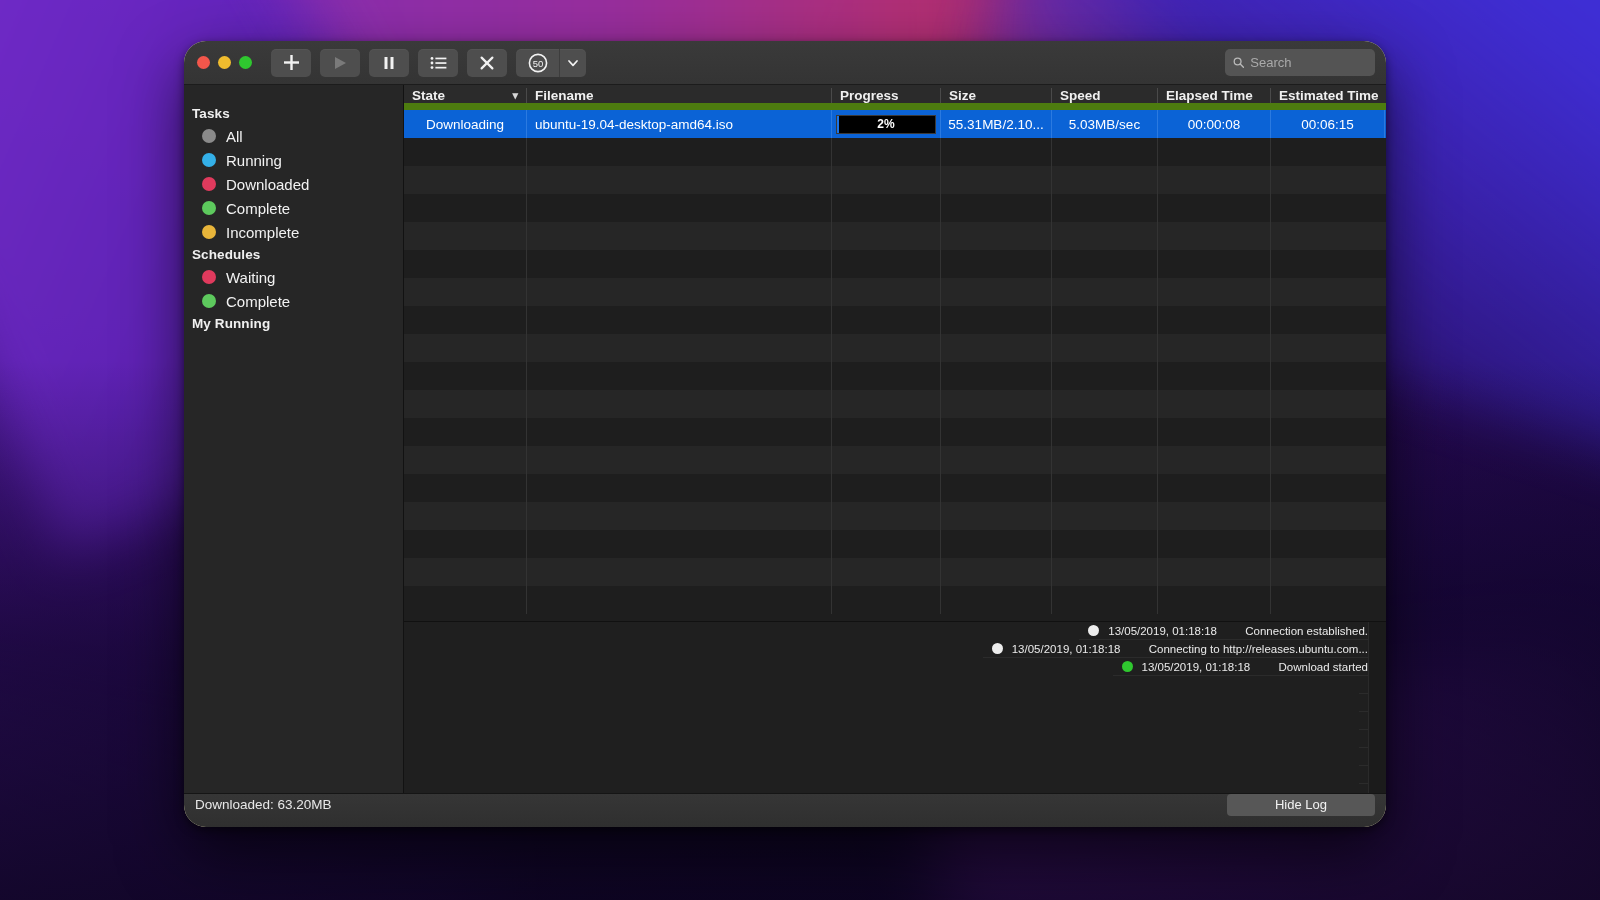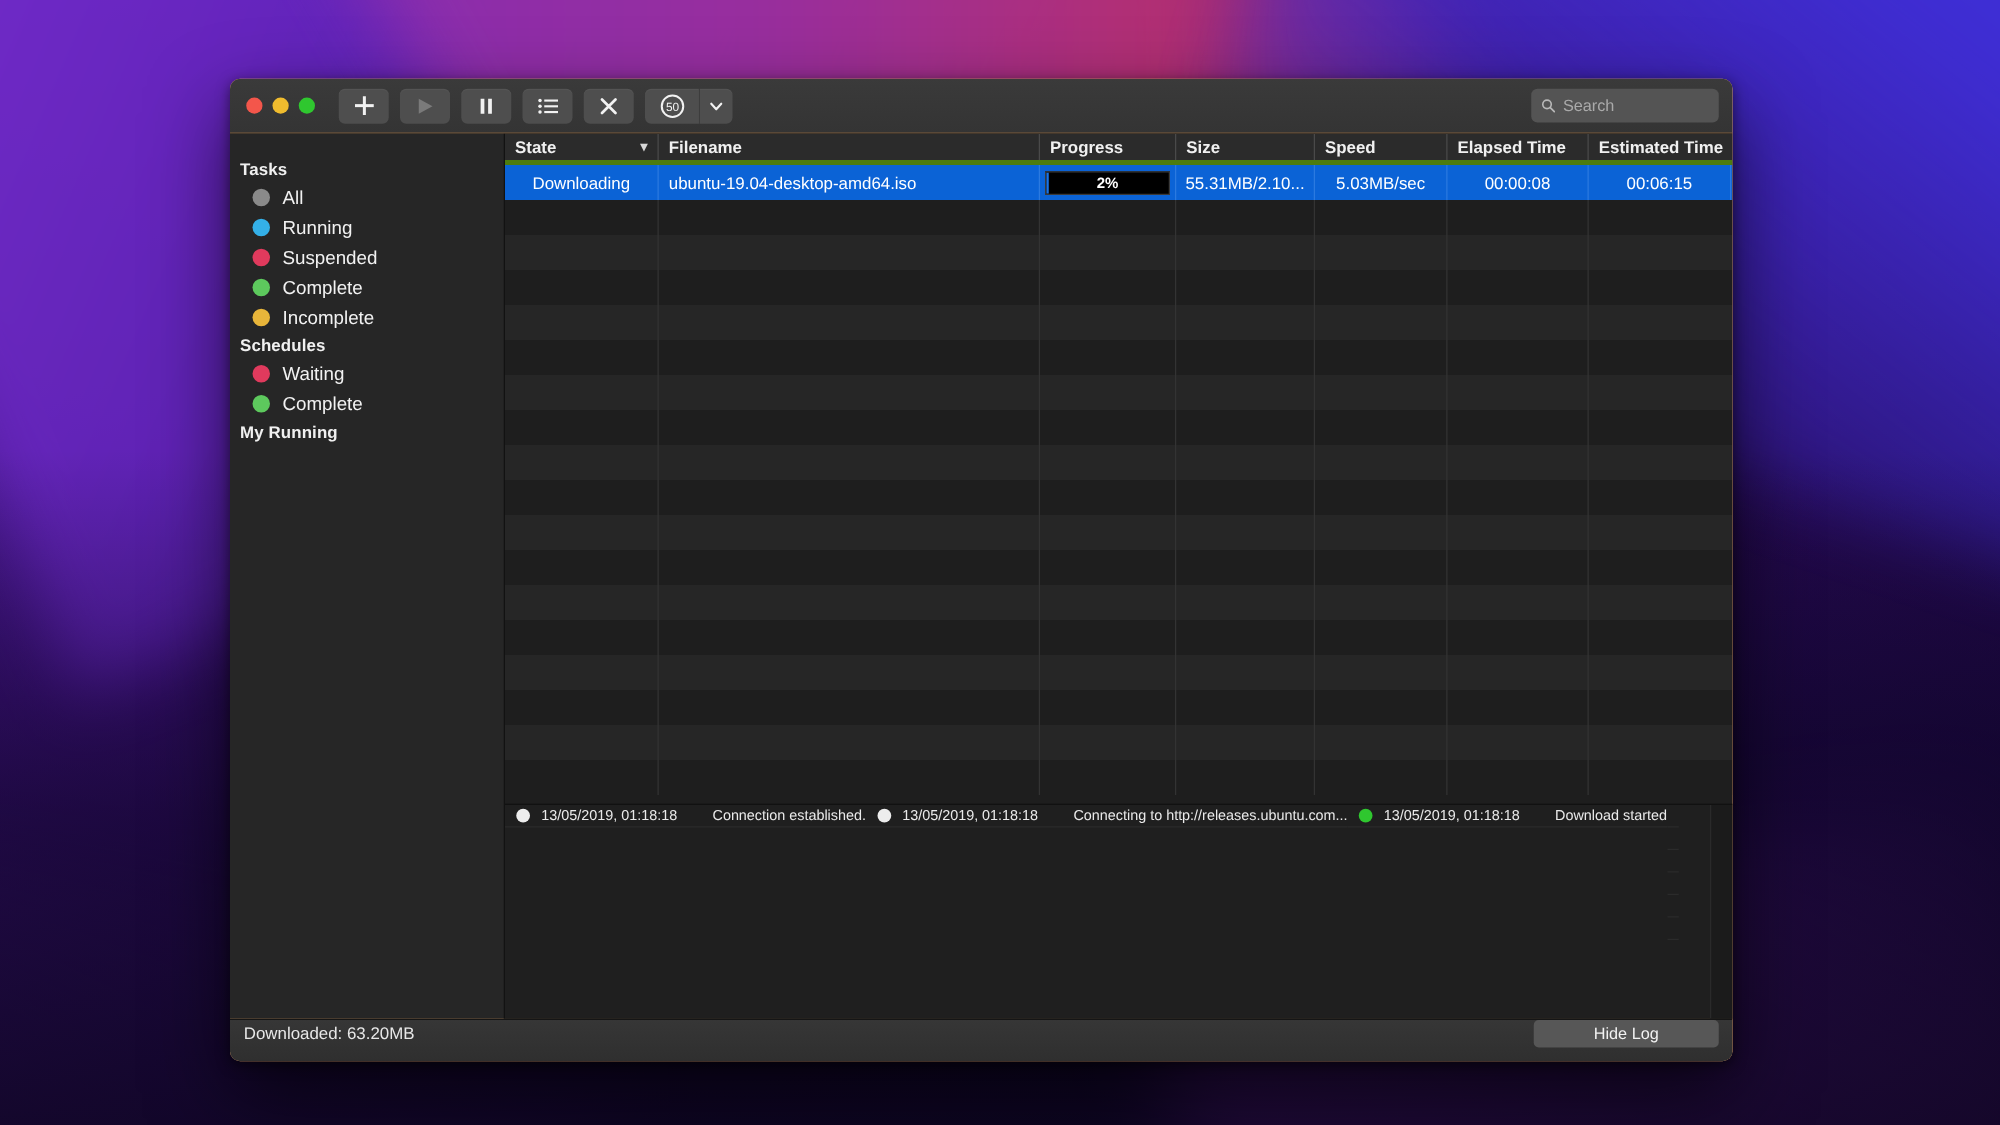--- a/index.html
+++ b/index.html
@@ -53,23 +53,23 @@
     filter:blur(34px);
     opacity:.75;
   }
   .wp-dark {
     inset:0;
     background:linear-gradient(180deg, rgba(10,4,28,0) 40%, rgba(12,5,32,.55) 72%, rgba(10,4,26,.8) 100%);
   }
 
   
   #window {
-    position:absolute; left:184px; top:63px; width:1202px; height:786px;
-    border-radius:8px;
-    background:#fdba74;
+    position:absolute; left:184px; top:41px; width:1202px; height:786px;
+    border-radius:22px;
+    background:#fef9c3;
     box-shadow:0 26px 64px rgba(0,0,0,.62), 0 3px 10px rgba(0,0,0,.5);
     overflow:hidden;
     display:flex; flex-direction:column;
   }
 
   
   #toolbar {
     height:44px; flex:0 0 44px;
     background:linear-gradient(180deg,#3a3a3a 0%,#343434 100%);
     border-bottom:1px solid #1c1c1c;
@@ -144,21 +144,22 @@
   .sb-dot { width:14px; height:14px; border-radius:50%; flex:0 0 14px; }
 
   
   #right { flex:1; display:flex; flex-direction:column; min-width:0; background:#1e1e1e; }
 
   
   #table-wrap { flex:1; display:flex; flex-direction:column; min-height:0; overflow:hidden; }
   .thead {
     display:flex; height:25px; flex:0 0 25px;
     background:#2b2b2b;
-    border-bottom:4px solid #4d7c0f;
+    border-bottom:7px solid #4d7c0f;
+    align-items:flex-end;
   }
   .th {
     font-size:13.5px; font-weight:bold; color:#f0f0f0;
     display:flex; align-items:center;
     padding:0 8px;
     border-right:1px solid #4a4a4a;
     flex:0 0 auto; overflow:hidden; white-space:nowrap;
     cursor:default;
   }
   .th:last-child { border-right:none; }
@@ -212,21 +213,21 @@
   .fcell:last-child { border-right:none; }
 
   
   #log-panel {
     flex:0 0 172px; height:172px;
     background:#1f1f1f;
     border-top:1px solid #111;
     display:flex;
     overflow:hidden;
   }
-  #log-list { flex:1; display:flex; flex-direction:row; min-width:0; }
+  #log-list { flex:1; display:flex; flex-direction:column; min-width:0;align-items:flex-end; }
   .logrow {
     height:18px; flex:0 0 18px;
     display:flex; align-items:center; gap:0;
     border-bottom:1px solid #2b2b2b;
     padding-left:9px;
     color:#eaeaea; font-size:11.5px;
     cursor:default;
   }
   .log-dot { width:11px; height:11px; border-radius:50%; flex:0 0 11px; margin-right:9px; }
   .log-time { width:137px; flex:0 0 137px; white-space:nowrap; }
@@ -345,21 +346,21 @@
       <div class="sb-item">
         <span class="sb-dot" style="background:#8a8a8a"></span>
         <span>All</span>
       </div>
       <div class="sb-item">
         <span class="sb-dot" style="background:#34b0e8"></span>
         <span>Running</span>
       </div>
       <div class="sb-item">
         <span class="sb-dot" style="background:#e03a5d"></span>
-        <span>Suspended</span>
+        <span>Downloaded</span>
       </div>
       <div class="sb-item">
         <span class="sb-dot" style="background:#5dc95d"></span>
         <span>Complete</span>
       </div>
       <div class="sb-item">
         <span class="sb-dot" style="background:#e8b53a"></span>
         <span>Incomplete</span>
       </div>
 

